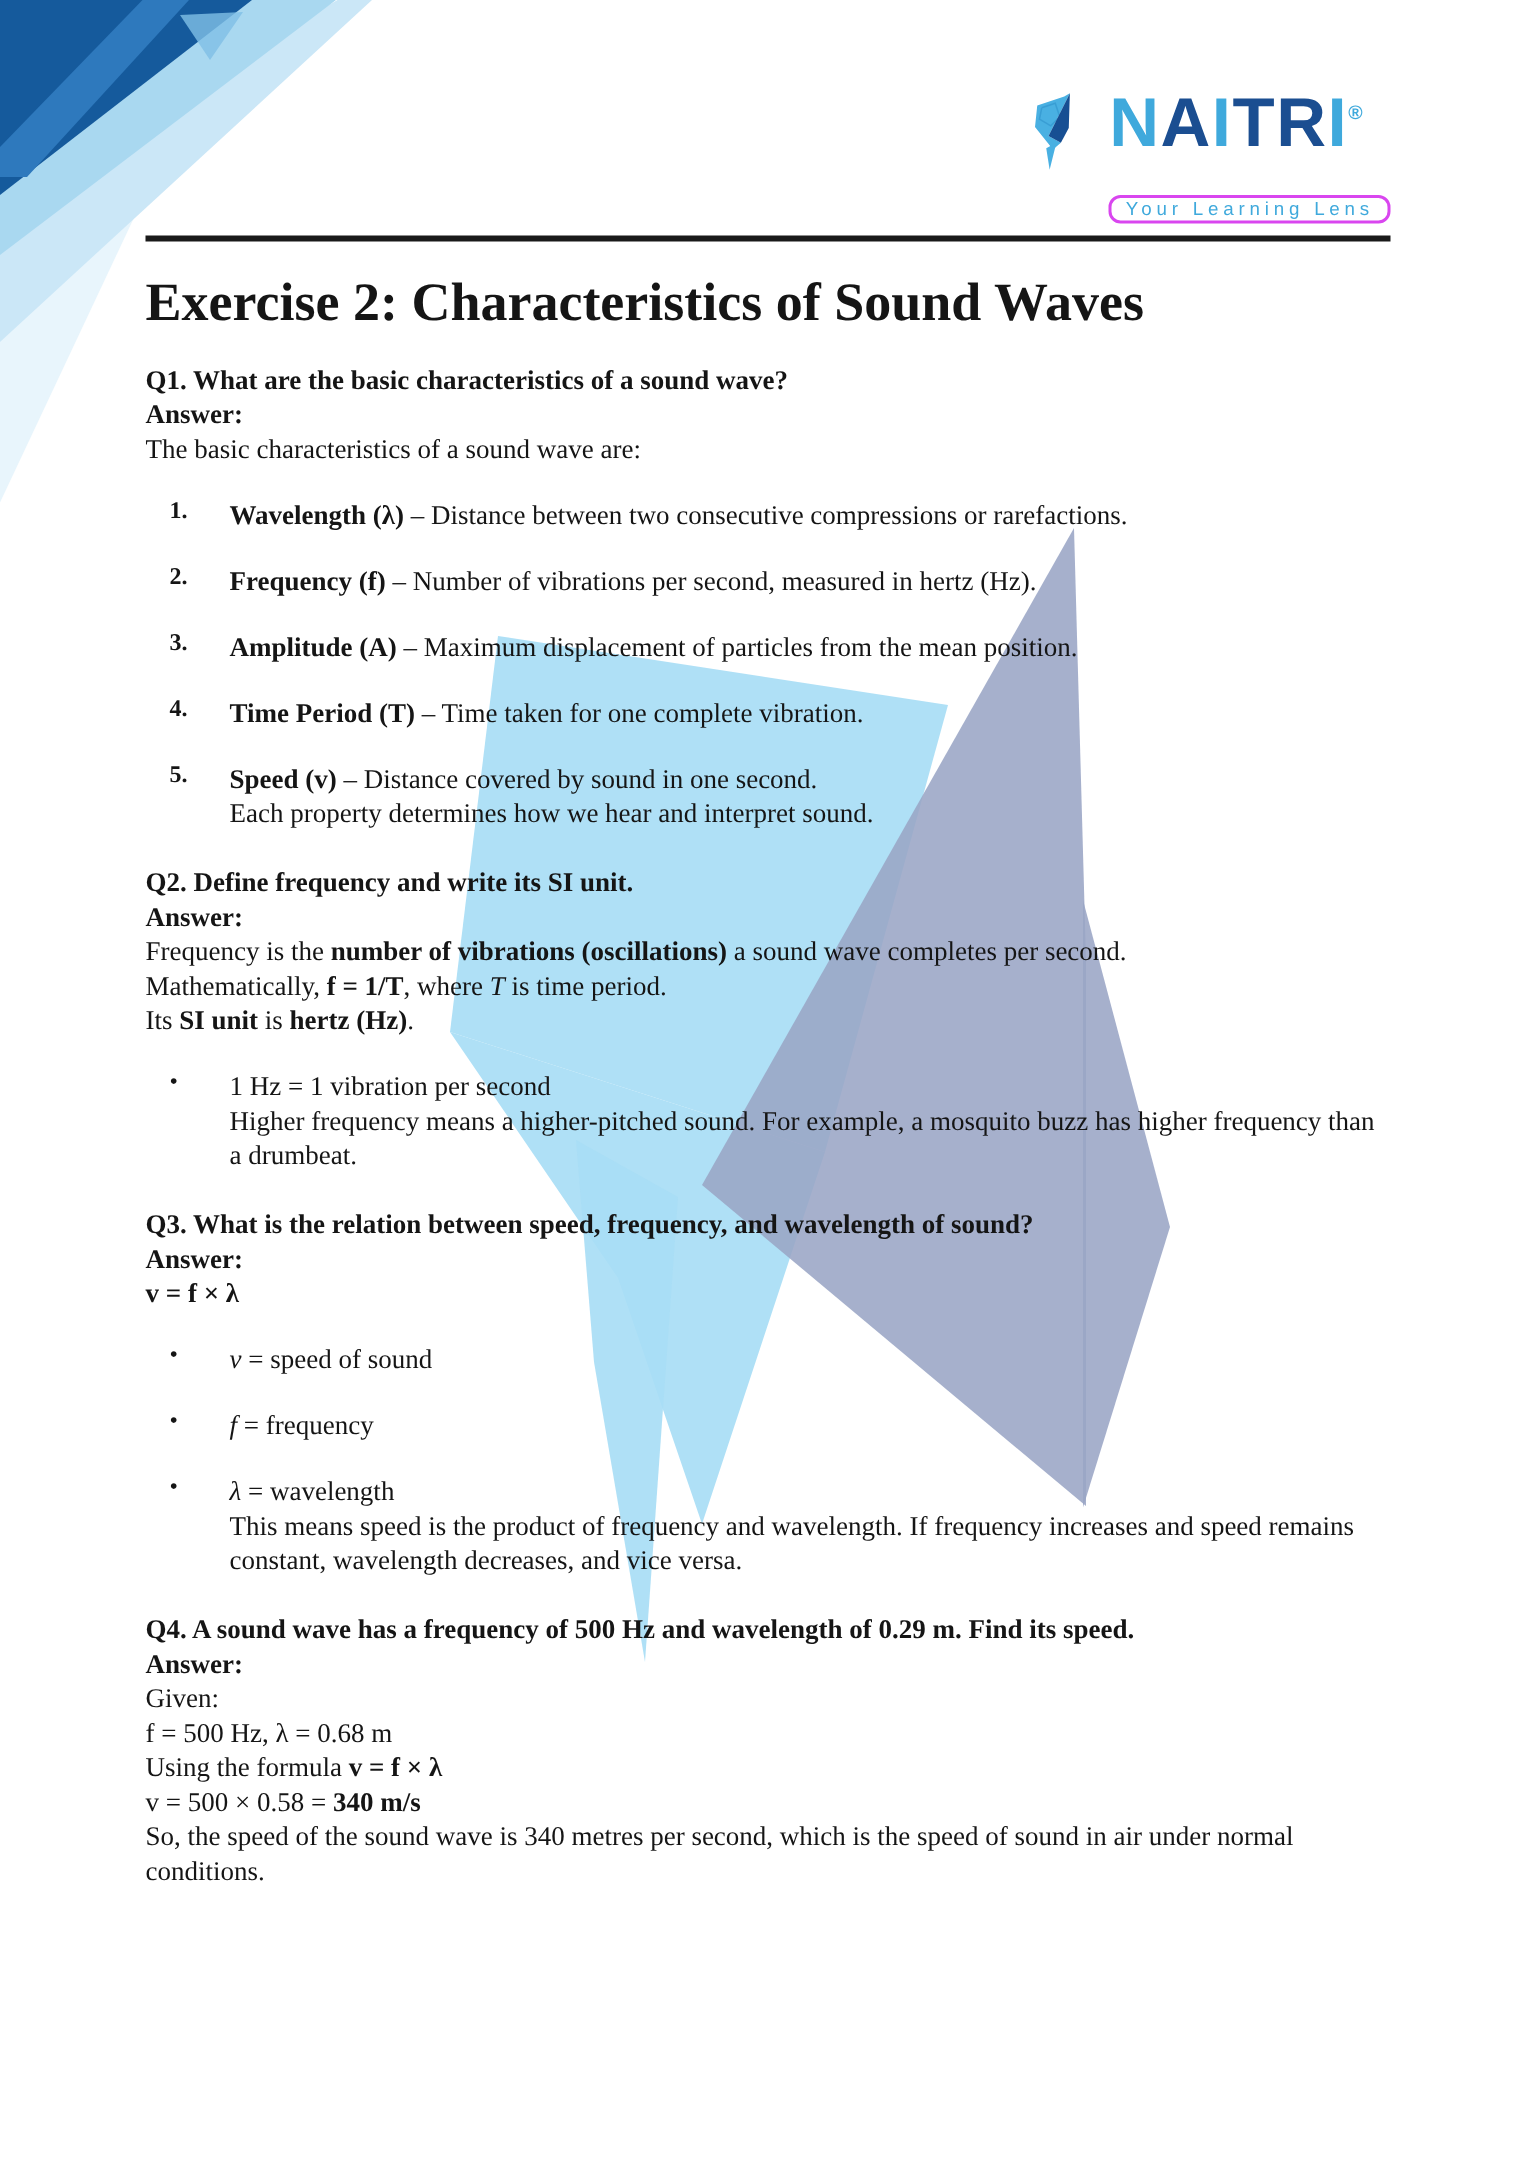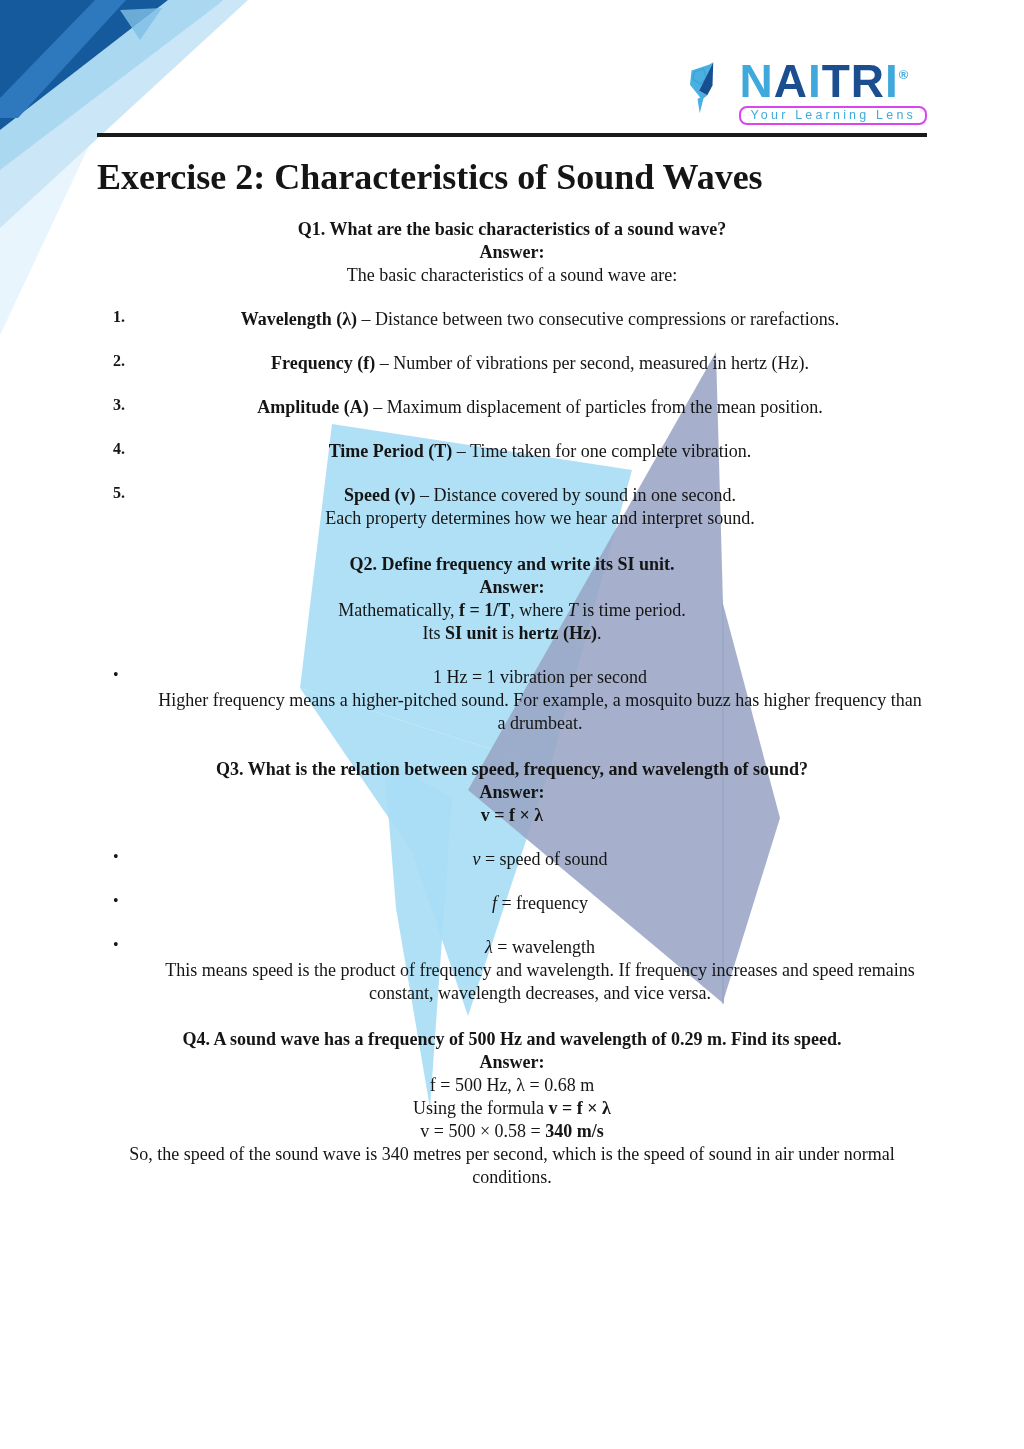--- a/index.html
+++ b/index.html
@@ -7,33 +7,33 @@
     width:1024px;height:1449px;position:relative;background:#ffffff;
     font-family:"Liberation Serif",serif;color:#151515;overflow:hidden;
   }
   .decor{position:absolute;top:0;left:0;z-index:0;}
   .wm{position:absolute;top:0;left:0;z-index:0;}
   .content{position:relative;z-index:1;padding:0 97px;}
   
   .logo-row{display:flex;justify-content:flex-end;padding-top:53px;}
   .logo{display:flex;align-items:flex-start;}
   .logo-icon{margin-right:7px;}
-  .logo-text{display:flex;flex-direction:column;align-items:flex-start;}
+  .logo-text{display:flex;flex-direction:column;align-items:flex-start;gap:24px;}
   .brand{font-family:"Liberation Sans",sans-serif;font-weight:bold;font-size:46px;line-height:44px;letter-spacing:1px;white-space:nowrap;}
   .lt-light{color:#3FA9DC;}
   .lt-dark{color:#1B4E91;}
   .reg{font-size:13px;color:#3FA9DC;vertical-align:18px;letter-spacing:0;}
   .tagline-badge{
     margin-top:3px;border:2px solid #d946ef;border-radius:8px;padding:0 9px 1px 9px;
     font-family:"Liberation Sans",sans-serif;font-size:12.5px;letter-spacing:3.2px;color:#3FA9DC;white-space:nowrap;
   }
   .rule{height:4px;background:#1a1a1a;margin-top:8px;}
   
   h1.page-title{font-size:36px;line-height:36px;font-weight:bold;margin:22px 0 0 0;}
-  p{margin:0;font-size:18px;line-height:23px;text-align:center;}
+  p{margin:0;font-size:18px;line-height:23px;}
   .qh{font-weight:bold;margin-top:23px;}
   .ans{font-weight:bold;}
   .list{margin:0;}
   .li{display:flex;margin-top:21px;}
   .li .marker{flex:none;width:56px;padding-left:16px;box-sizing:border-box;}
   .li .marker.bold{font-weight:bold;}
   .li .body{flex:1;}
   b{font-weight:bold;}
   i.var{font-style:italic;}
 </style>
@@ -102,20 +102,21 @@
       <div class="li">
         <span class="marker bold">5.</span>
         <p class="body"><b>Speed (v)</b><span> – Distance covered by sound in one second.</span><br><span>Each property determines how we hear and interpret sound.</span></p>
       </div>
     </div>
   </section>
 
   <section>
     <p class="qh">Q2. Define frequency and write its SI unit.</p>
     <p class="ans">Answer:</p>
+    <p><span>Frequency is the </span><b>number of vibrations (oscillations)</b><span> a sound wave completes per second.</span></p>
     <p><span>Mathematically, </span><b>f = 1/T</b><span>, where </span><i class="var">T</i><span> is time period.</span></p>
     <p><span>Its </span><b>SI unit</b><span> is </span><b>hertz (Hz)</b><span>.</span></p>
     <div class="li">
       <span class="marker">•</span>
       <p class="body"><span>1 Hz = 1 vibration per second</span><br><span>Higher frequency means a higher-pitched sound. For example, a mosquito buzz has higher frequency than a drumbeat.</span></p>
     </div>
   </section>
 
   <section>
     <p class="qh">Q3. What is the relation between speed, frequency, and wavelength of sound?</p>
@@ -131,19 +132,20 @@
     </div>
     <div class="li">
       <span class="marker">•</span>
       <p class="body"><i class="var">λ</i><span> = wavelength</span><br><span>This means speed is the product of frequency and wavelength. If frequency increases and speed remains constant, wavelength decreases, and vice versa.</span></p>
     </div>
   </section>
 
   <section>
     <p class="qh">Q4. A sound wave has a frequency of 500 Hz and wavelength of 0.29 m. Find its speed.</p>
     <p class="ans">Answer:</p>
+    <p>Given:</p>
     <p>f = 500 Hz, λ = 0.68 m</p>
     <p><span>Using the formula </span><b>v = f × λ</b></p>
     <p><span>v = 500 × 0.58 = </span><b>340 m/s</b></p>
     <p>So, the speed of the sound wave is 340 metres per second, which is the speed of sound in air under normal conditions.</p>
   </section>
 
 </div>
 
 </body></html>

